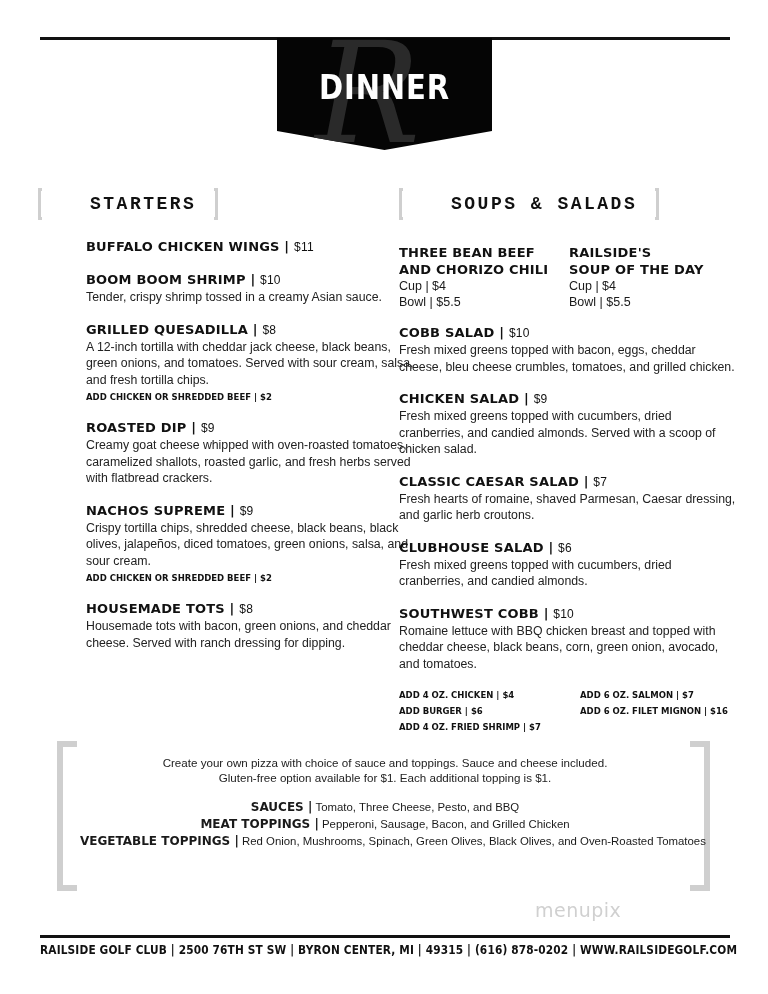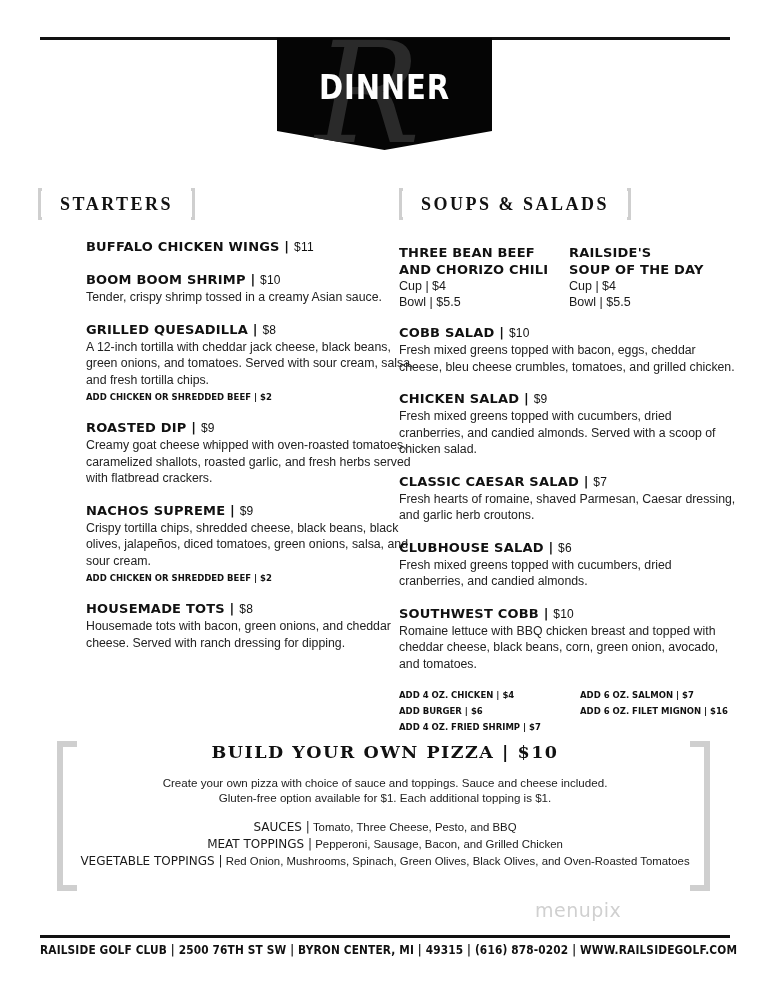--- a/index.html
+++ b/index.html
@@ -7,21 +7,21 @@
   .topline { position: absolute; left: 40px; top: 37px; width: 690px; height: 3px; background: #111; }
   .banner { position: absolute; left: 277px; top: 38px; width: 215px; height: 112px; background: #050505;
             clip-path: polygon(0 0, 100% 0, 100% 83%, 50% 100%, 0 83%); overflow: hidden; }
   .banner .mono { position: absolute; left: 38px; top: -14px; font-family: "DejaVu Serif", serif; font-style: italic; font-size: 140px; color: #2a2a2a; line-height: 1; }
   .banner .title { position: absolute; left: 0; right: 0; top: 30px; text-align: center; color: #fff; font-family: "DejaVu Sans", sans-serif; font-weight: bold; font-size: 33px; letter-spacing: 1px; transform: scaleX(0.88); }
 
   .sec-head { position: absolute; height: 36px; display: flex; align-items: center; }
   .sec-head .br { width: 4px; height: 32px; border: 3px solid #cfcfcf; box-sizing: border-box; }
   .sec-head .br.l { border-right: none; }
   .sec-head .br.r { border-left: none; }
-  .sec-head .lbl { font-family: Liberation Serif, serif; font-weight: bold; font-size: 18px; letter-spacing: 2.5px; padding: 0 18px; color: #111; }
+  .sec-head .lbl { font-family: Liberation Mono, monospace; font-weight: bold; font-size: 18px; letter-spacing: 2.5px; padding: 0 18px; color: #111; margin-left: 30px; }
 
   .col { position: absolute; }
   .item { margin-bottom: 15px; }
   .name { font-family: "DejaVu Sans", sans-serif; font-weight: bold; font-size: 13px; letter-spacing: 0.2px; color: #111; line-height: 17px; }
   .price { font-family: "Liberation Sans", sans-serif; font-weight: normal; font-size: 12px; }
   .desc { font-family: "Liberation Sans", sans-serif; font-size: 12.3px; line-height: 16.5px; color: #222; }
   .addon { font-family: "DejaVu Sans", sans-serif; font-weight: bold; font-size: 8.5px; line-height: 14px; color: #111; margin-top: 2px; }
 
   .soups { display: flex; margin-bottom: 14px; }
   .soup { width: 181px; }
@@ -31,21 +31,21 @@
   .addons-grid div { font-family: "DejaVu Sans", sans-serif; font-weight: bold; font-size: 8.5px; line-height: 16px; color: #111; }
 
   .pz-br { position: absolute; top: 741px; width: 20px; height: 150px; border: 6px solid #cfcfcf; box-sizing: border-box; }
   .pz-br.l { left: 57px; border-right: none; }
   .pz-br.r { left: 690px; border-left: none; }
   .pizza { position: absolute; left: 80px; width: 610px; top: 742px; text-align: center; }
   .pizza .ptitle { font-family: "DejaVu Serif", serif; font-weight: bold; font-size: 17.5px; letter-spacing: 1.5px; color: #111; }
   .pizza .pdesc { margin-top: 13px; font-family: "Liberation Sans", sans-serif; font-size: 11.6px; line-height: 15px; color: #222; }
   .pizza .lines { margin-top: 14px; }
   .pizza .line { font-size: 11.5px; line-height: 17px; white-space: nowrap; }
-  .pizza .line b { font-family: "DejaVu Sans", sans-serif; font-size: 12px; font-weight: normal; }
+  .pizza .line b { font-family: "DejaVu Sans", sans-serif; font-size: 12px; font-weight: bold; }
   .pizza .line span.v { font-family: "Liberation Sans", sans-serif; font-size: 11.4px; text-align: center; }
 
   .watermark { position: absolute; left: 535px; top: 899px; font-family: "DejaVu Sans", sans-serif; font-size: 19px; color: #d0d0d0; letter-spacing: 0.5px; }
   .botline { position: absolute; left: 40px; top: 935px; width: 690px; height: 3px; background: #111; }
   .footer { position: absolute; left: 40px; top: 943px; width: 690px; font-family: "DejaVu Sans", sans-serif; font-weight: bold; font-size: 11.4px; letter-spacing: 0.15px; color: #111; white-space: nowrap; transform-origin: left; transform: scaleX(0.93); }
 </style>
 </head>
 <body>
 
 <div class="topline"></div>
@@ -134,21 +134,20 @@
     <div>ADD 6 OZ. SALMON | $7</div>
     <div>ADD BURGER | $6</div>
     <div>ADD 6 OZ. FILET MIGNON | $16</div>
     <div>ADD 4 OZ. FRIED SHRIMP | $7</div>
   </div>
 </div>
 
 <div class="pz-br l"></div>
 <div class="pz-br r"></div>
 <div class="pizza">
-  <div class="ptitle">BUILD YOUR OWN PIZZA | $10</div>
   <div class="pdesc">
     <div>Create your own pizza with choice of sauce and toppings. Sauce and cheese included.</div>
     <div>Gluten-free option available for $1. Each additional topping is $1.</div>
   </div>
   <div class="lines">
     <div class="line"><b>SAUCES |</b> <span class="v">Tomato, Three Cheese, Pesto, and BBQ</span></div>
     <div class="line"><b>MEAT TOPPINGS |</b> <span class="v">Pepperoni, Sausage, Bacon, and Grilled Chicken</span></div>
     <div class="line"><b>VEGETABLE TOPPINGS |</b> <span class="v">Red Onion, Mushrooms, Spinach, Green Olives, Black Olives, and Oven-Roasted Tomatoes</span></div>
   </div>
 </div>

